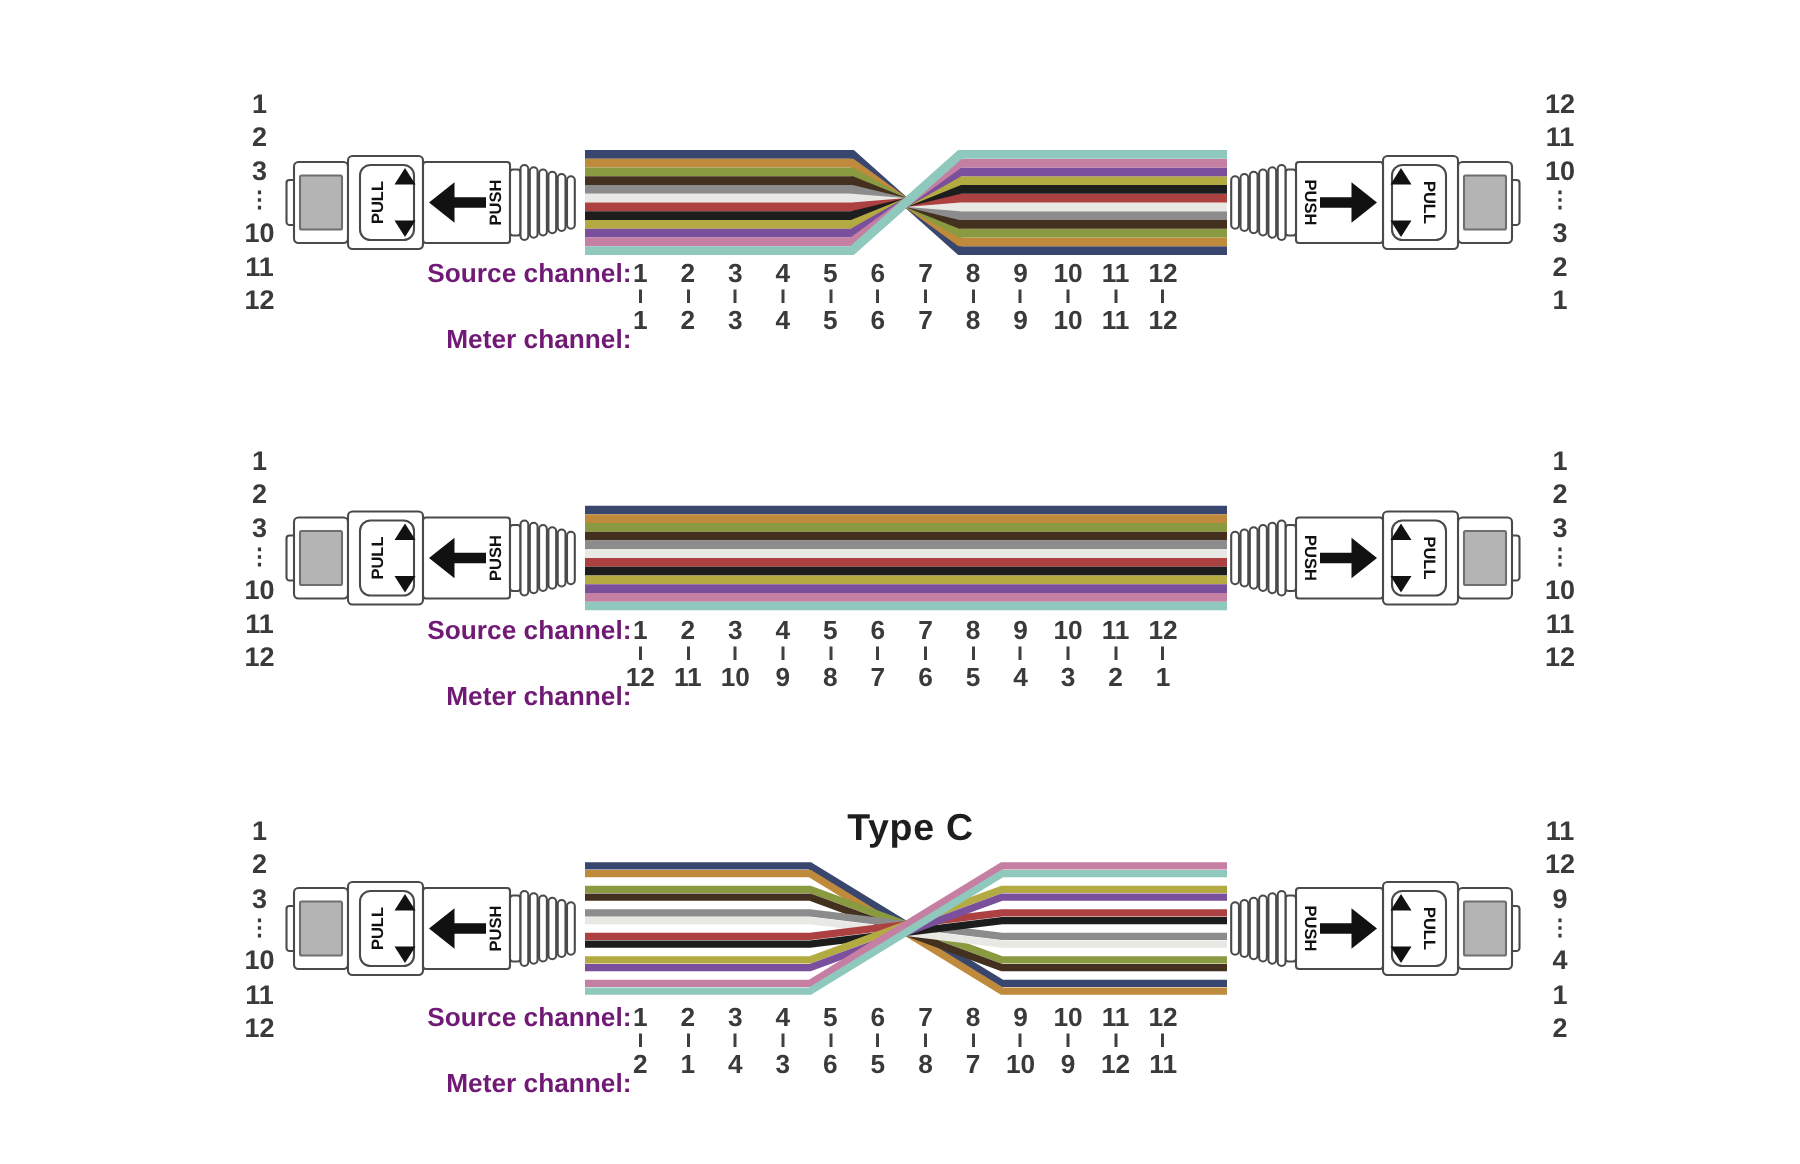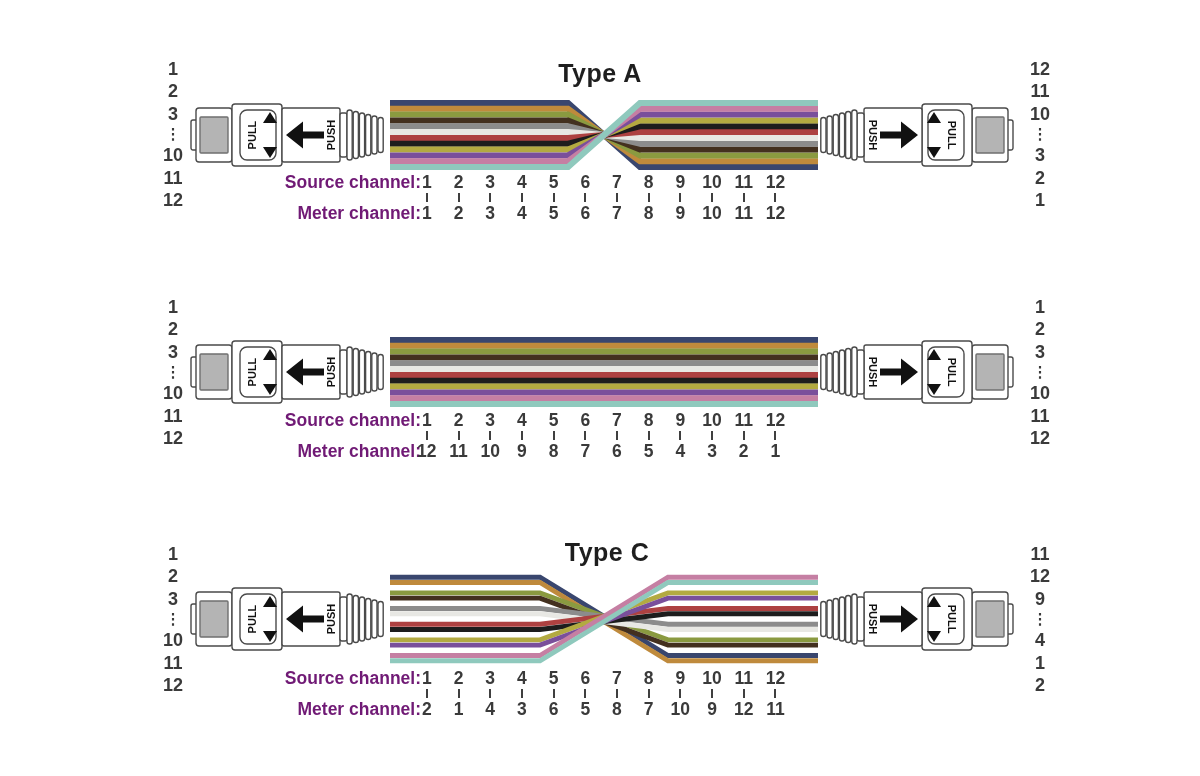--- a/index.html
+++ b/index.html
@@ -25,32 +25,31 @@
   .side-num.dots{height:19px;line-height:17px;font-size:15px;letter-spacing:0;}
   svg.connector{position:absolute;width:196px;height:70px;}
   svg.connector.left{left:190px;}
   svg.connector.right{left:818px;}
   svg.ribbon{position:absolute;left:390px;width:428px;}
   .channel-rows{position:absolute;left:0;width:1200px;height:56px;}
   .chan-label{
     position:absolute;left:0;width:421px;text-align:right;
     font-size:17.5px;font-weight:700;line-height:20px;color:#701a75;white-space:nowrap;
   }
-  .chan-label.mtr{top:31px;}
+  .chan-label.mtr{top:44px;}
   .chan-cols{position:absolute;left:411px;top:0;display:flex;}
   .chan-col{width:31.7px;display:flex;flex-direction:column;align-items:center;}
   .chan-num{height:20px;line-height:20px;font-size:17.5px;font-weight:600;color:#3a3a3a;}
   .chan-bar{width:2px;height:9px;background:#3f3f3f;margin:1px 0;}
   svg text{font-family:"Liberation Sans", sans-serif;}
 </style>
 </head>
 <body>
 
 <section class="diagram" style="top:55px;">
-  <h2 class="title" style="top: 4px;">Type A</h2>
   <div class="side-numbers left" style="top: 3px;">
       <div class="side-num">1</div>
       <div class="side-num">2</div>
       <div class="side-num">3</div>
       <div class="side-num dots">⋮</div>
       <div class="side-num">10</div>
       <div class="side-num">11</div>
       <div class="side-num">12</div>
     </div>
   <div class="side-numbers right" style="top: 3px;">

